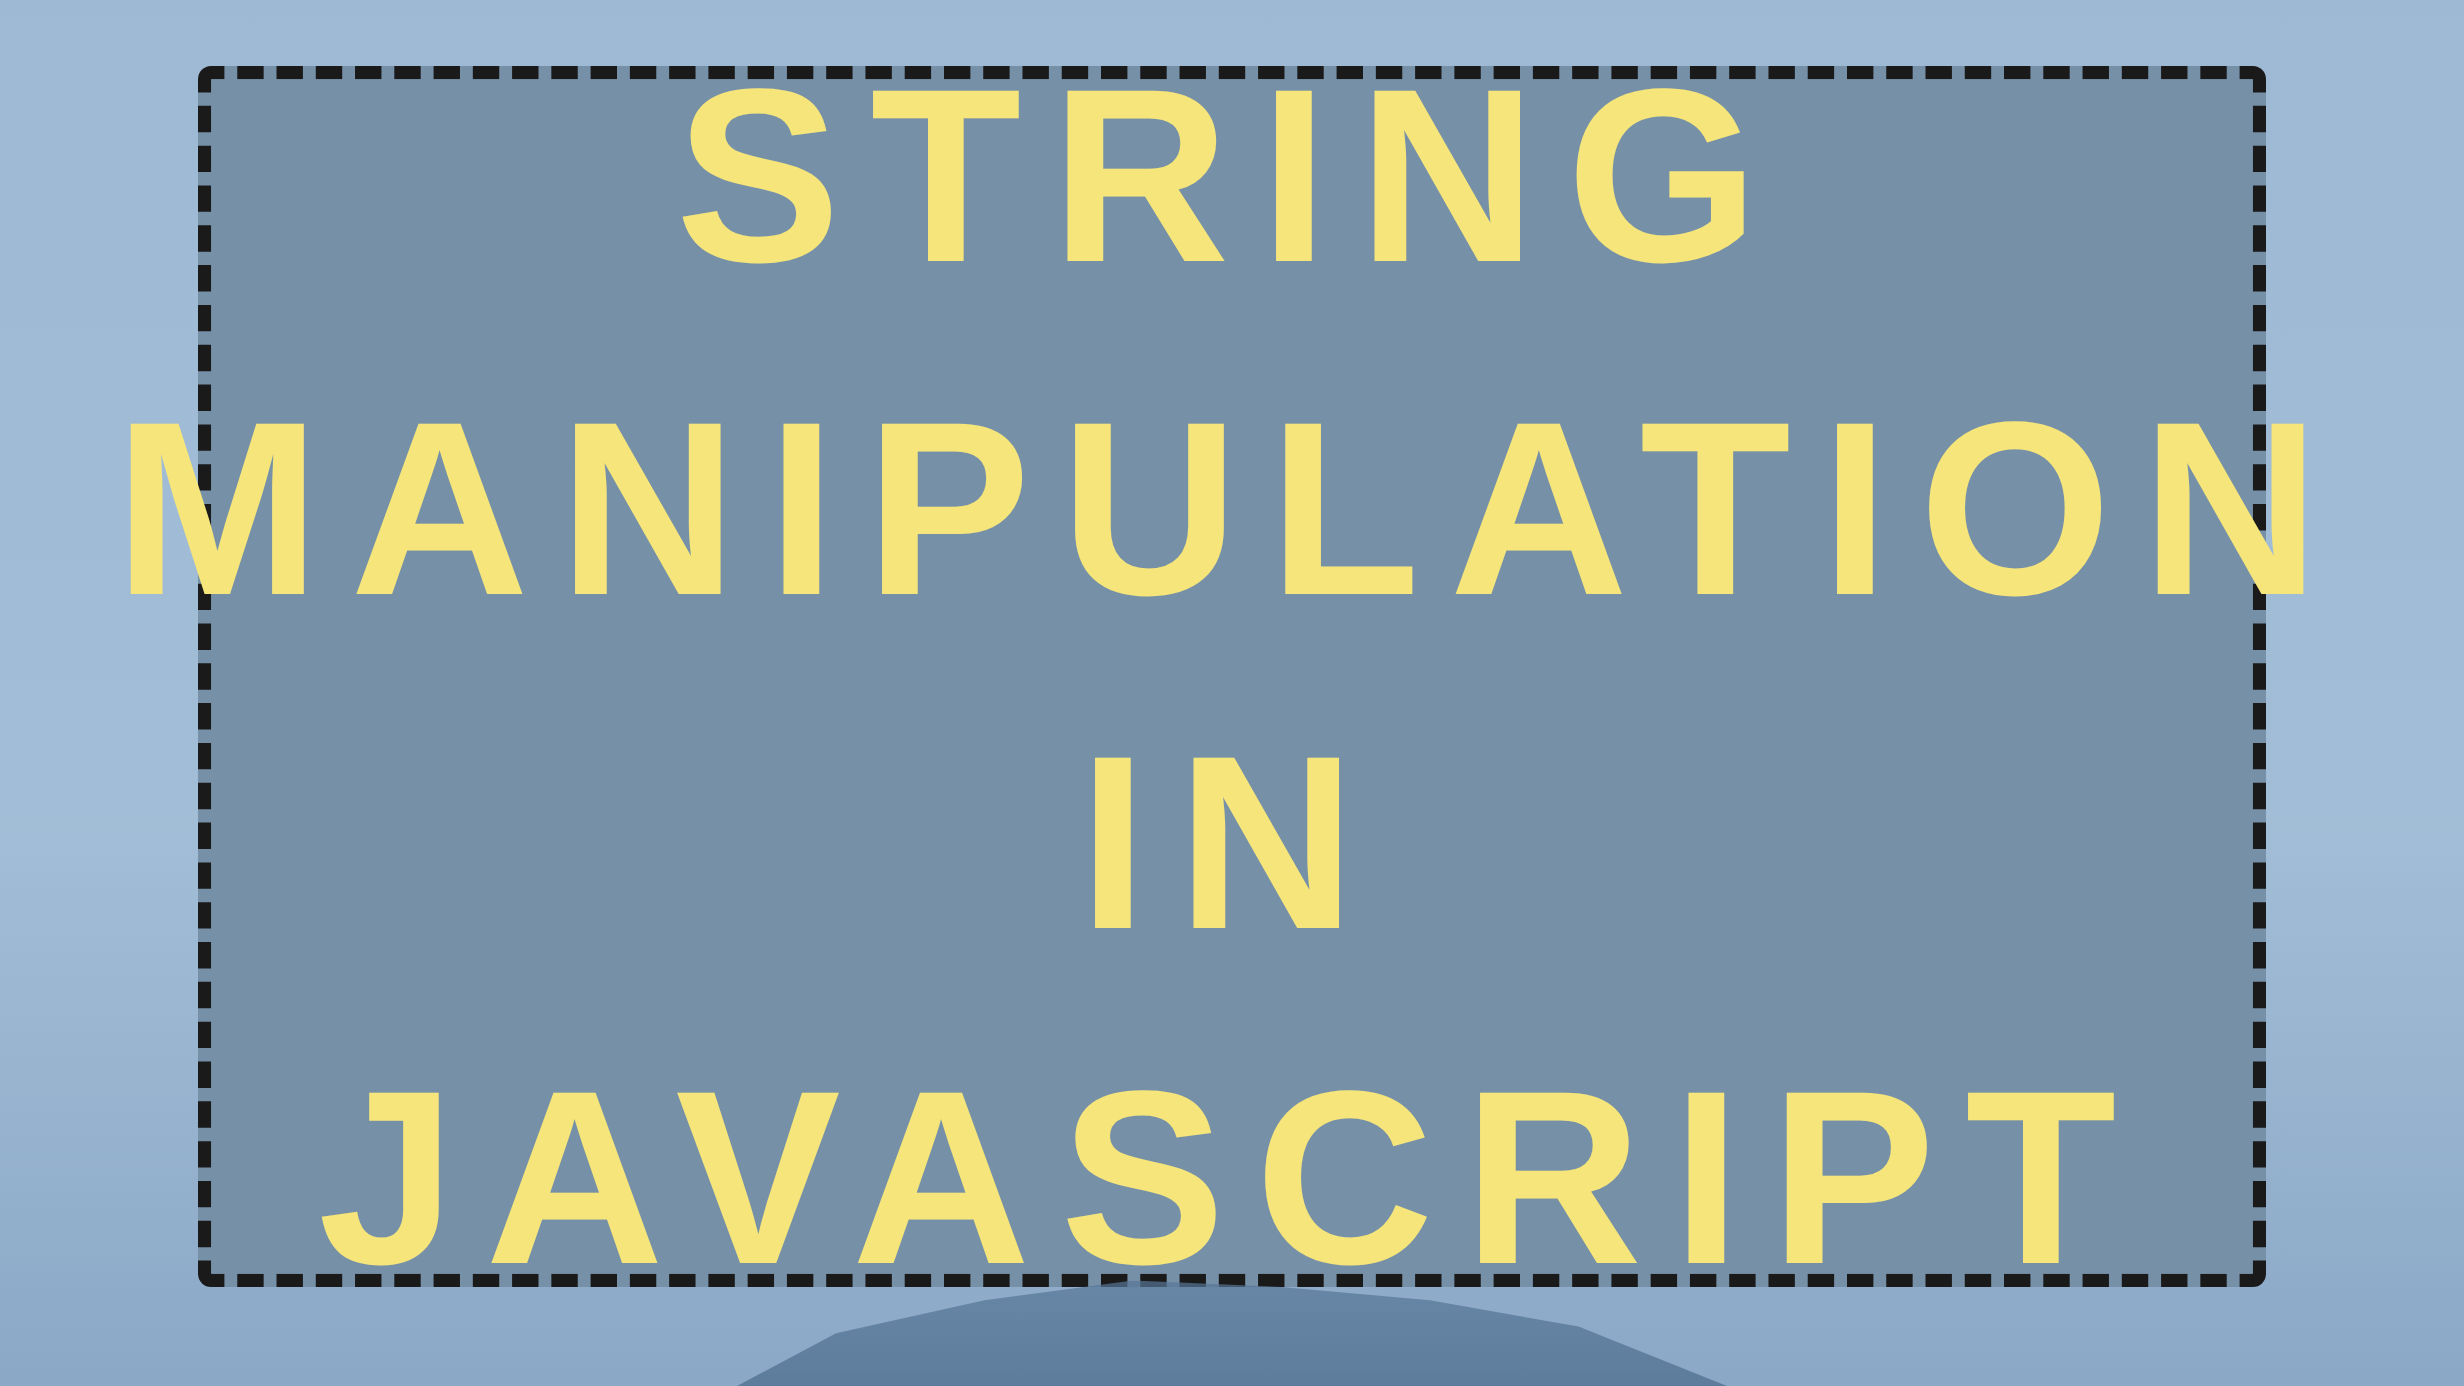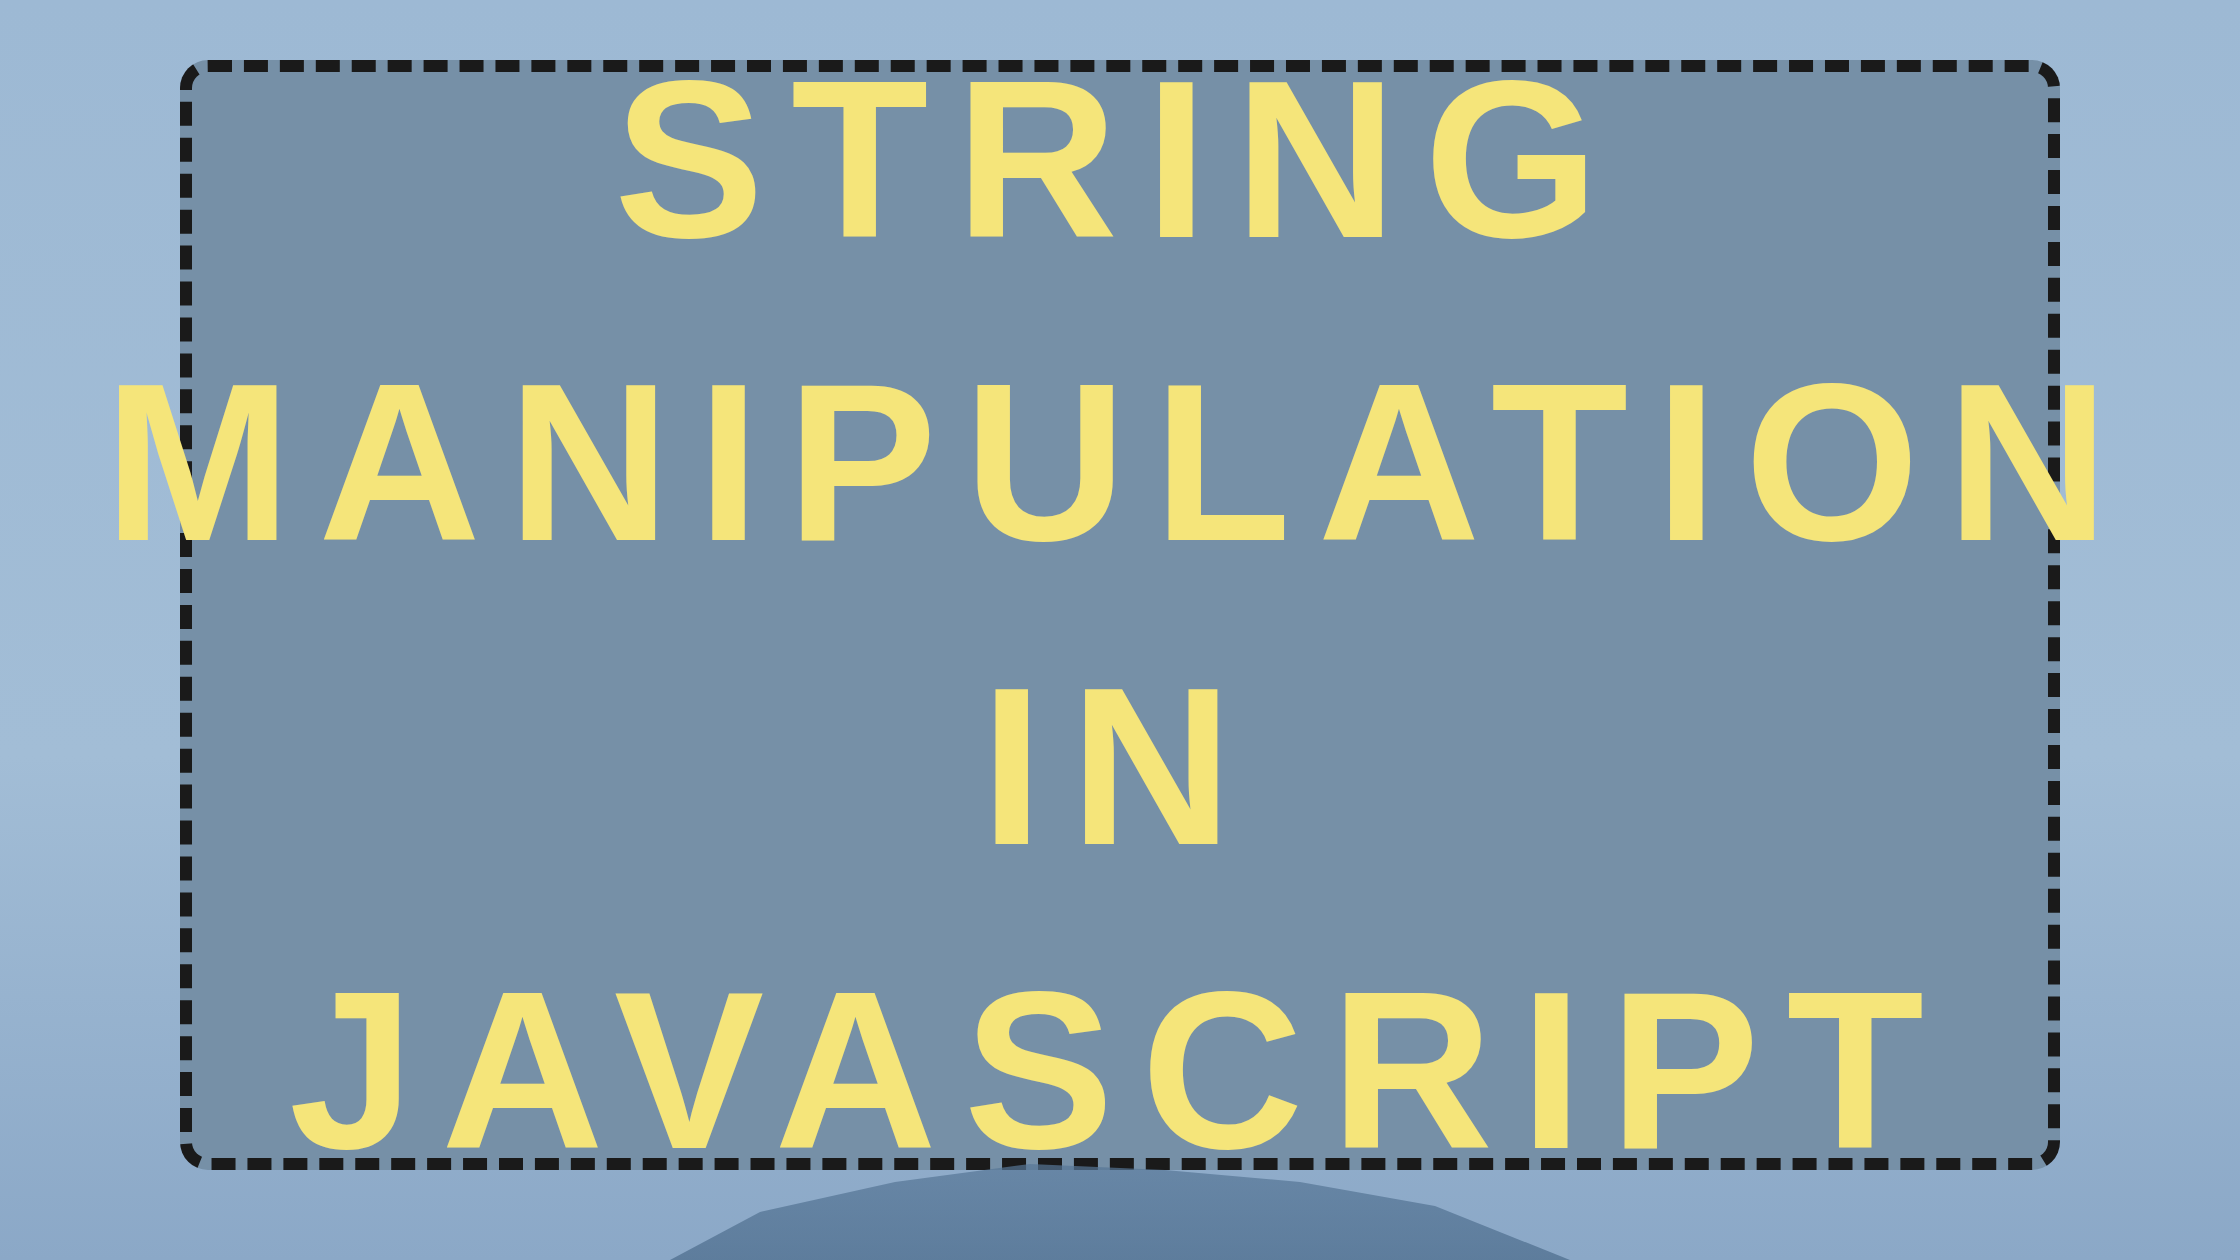--- a/index.html
+++ b/index.html
@@ -30,21 +30,21 @@
       background: linear-gradient(to bottom, #5a7a9a 0%, #4a6a8a 100%);
       clip-path: polygon(0% 100%, 10% 60%, 25% 35%, 40% 20%, 55% 25%, 70% 35%, 85% 55%, 100% 100%);
       opacity: 0.7;
     }
     
     .card {
       width: 1880px;
       height: 1110px;
       background: #7690a7;
       border: 12px dashed #1a1a1a;
-      border-radius: 28px;
+      border-radius: 12px;
       display: flex;
       align-items: center;
       justify-content: center;
     }
     
     .title {
       font-family: 'Arial Narrow', 'Helvetica Neue', Arial, sans-serif;
       font-weight: 700;
       font-stretch: condensed;
       font-size: 225px;

